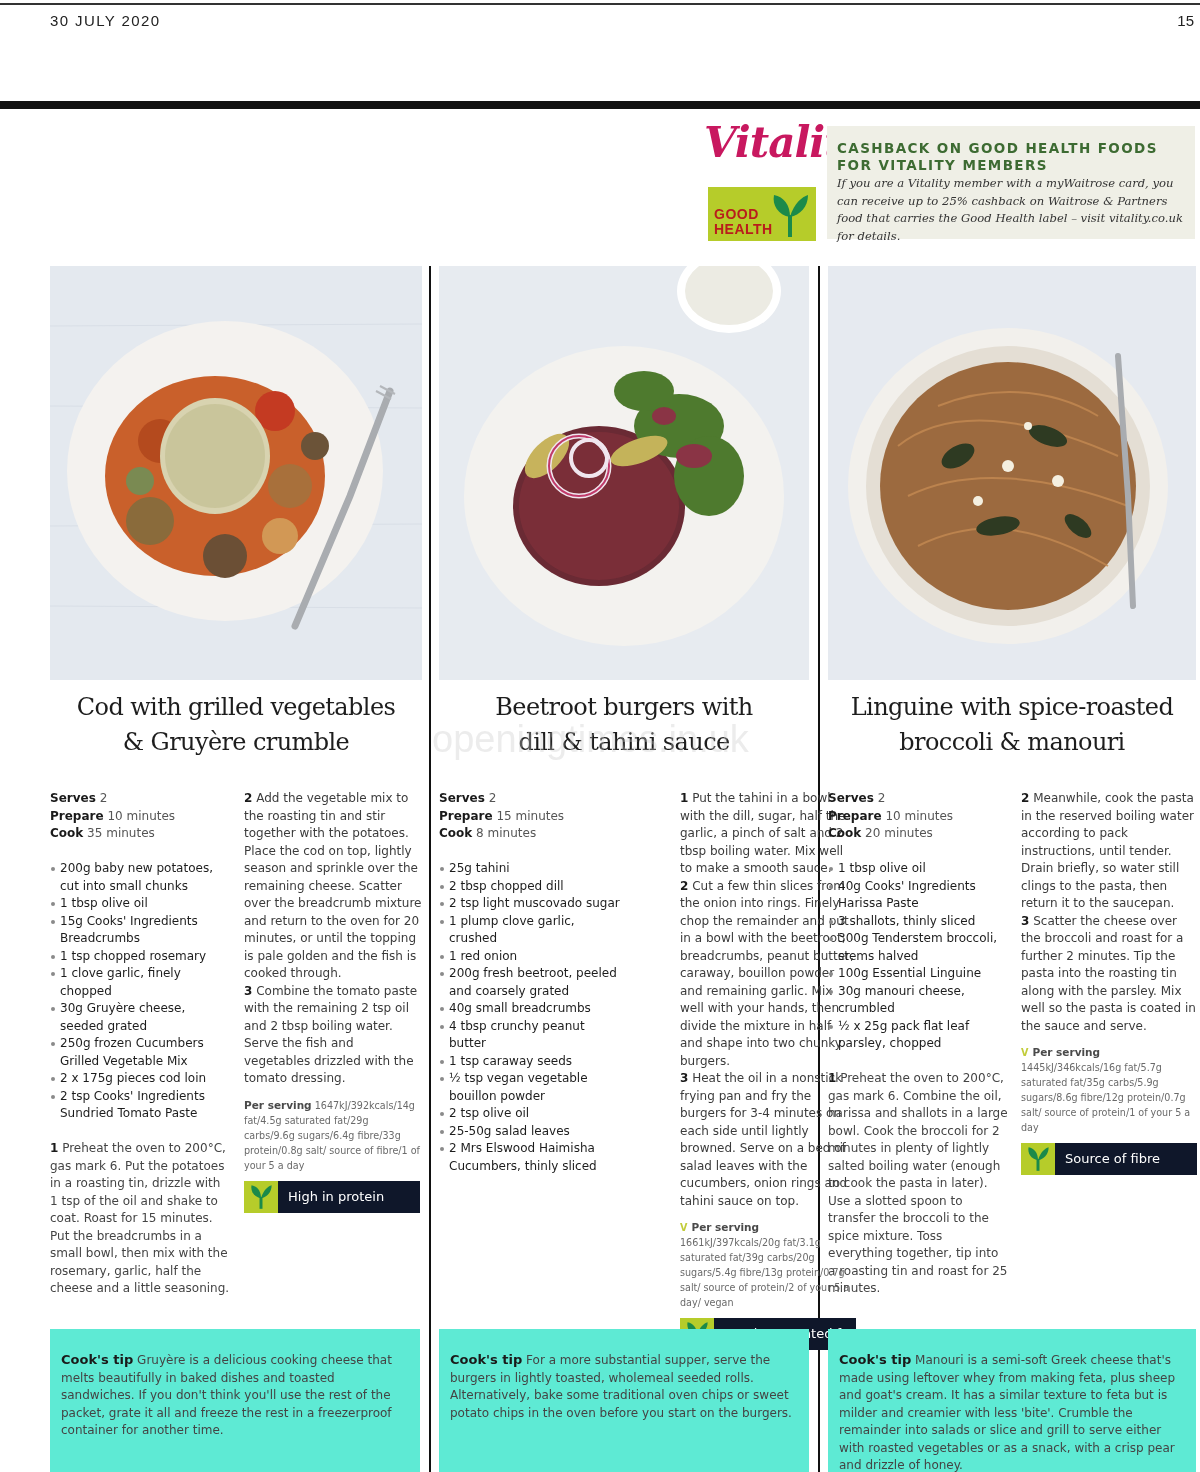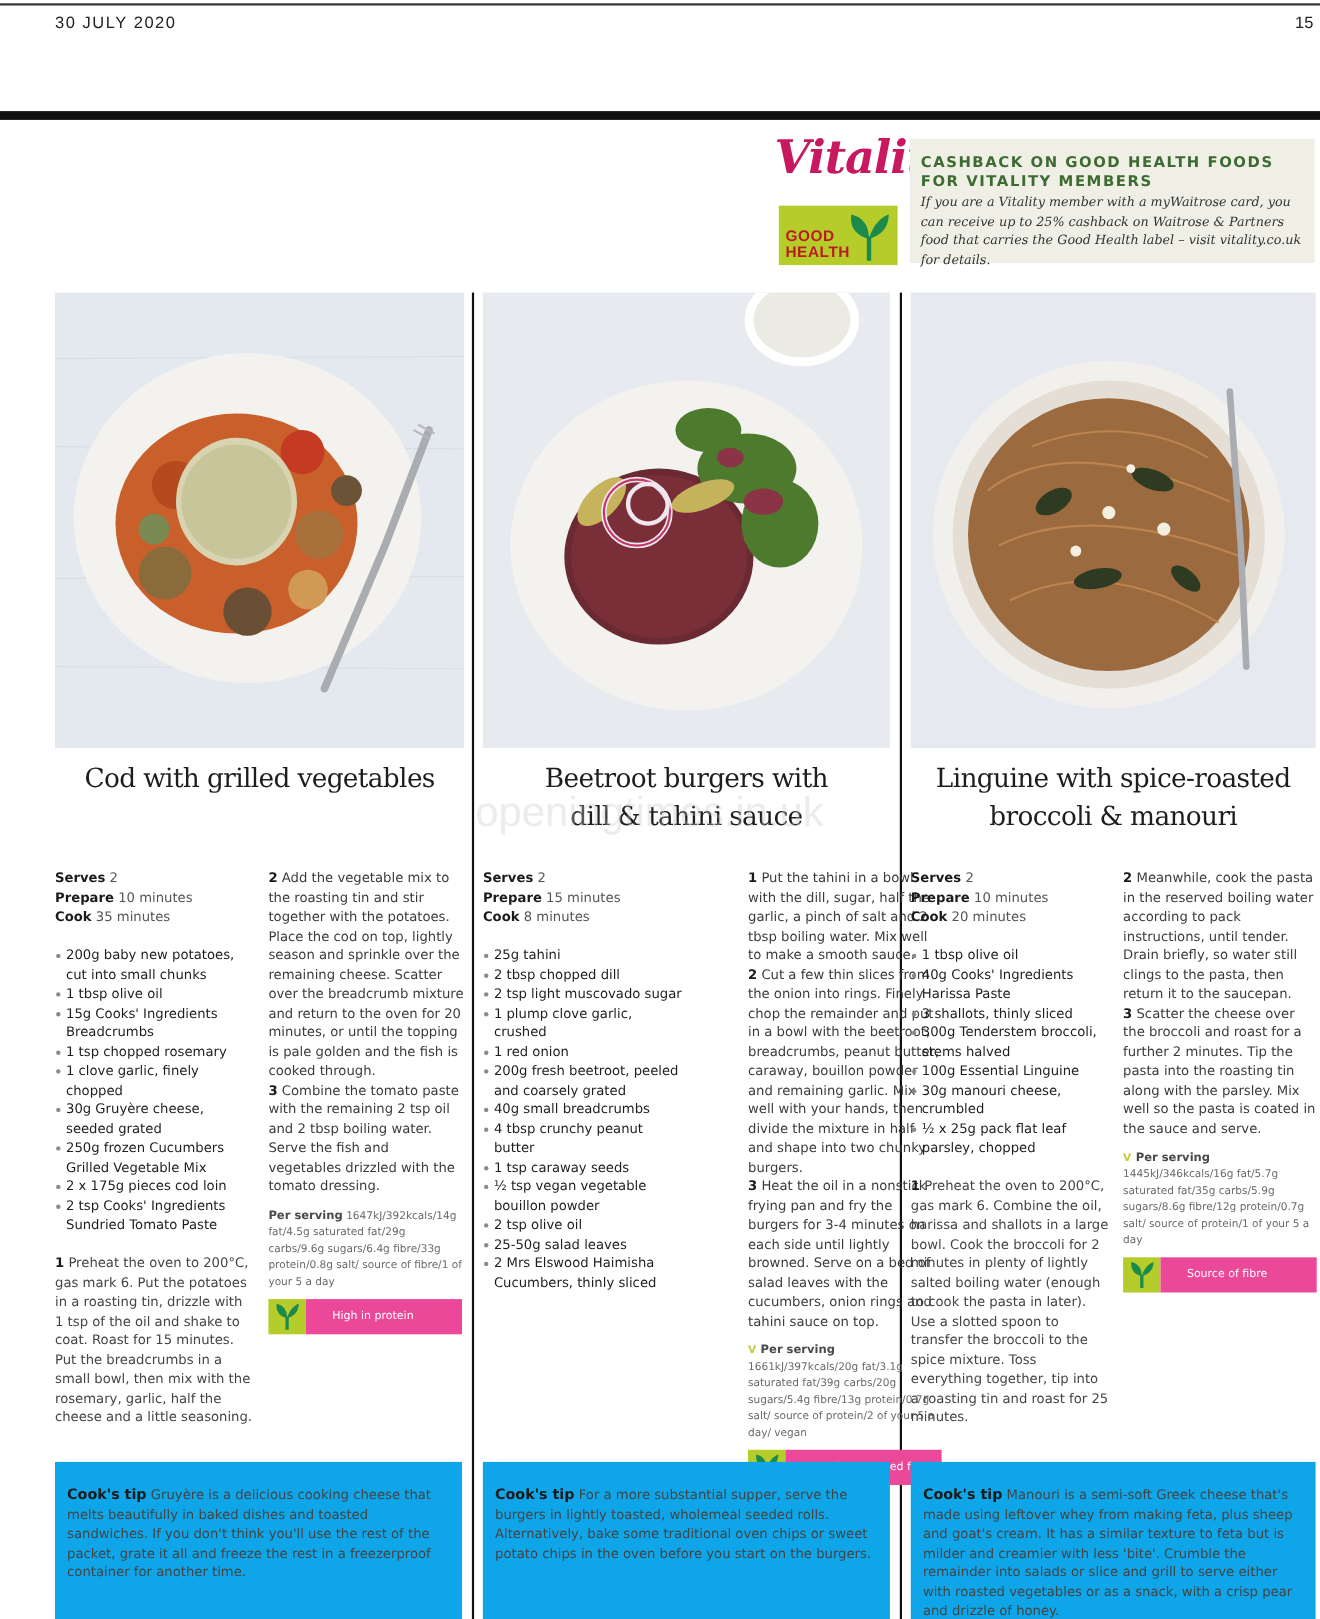--- a/index.html
+++ b/index.html
@@ -32,23 +32,23 @@
   .ingredients { margin-top: 17.5px; list-style: none; }
   .ingredients li { position: relative; padding-left: 10px; color: #1d1d1d; }
   .ingredients li::before { content: ""; position: absolute; left: 1px; top: 7px; width: 4px; height: 4px; border-radius: 50%; background: #8a8a8a; }
   .method { margin-top: 17.5px; color: #444; }
   .step-num { font-weight: bold; color: #1a1a1a; }
   .nutrition { margin-top: 10px; font-size: 9.6px; line-height: 15px; color: #6a6a6a; }
   .nutrition b { color: #4a4a4a; font-size: 10.5px; }
   .veg-mark { color: #c2cc3a; font-weight: bold; margin-right: 4px; }
   .health-badge { margin-top: 8px; height: 32px; display: flex; width: 176px; }
   .health-badge .leaf { width: 34px; height: 32px; background: #b6cc2a; display: flex; align-items: center; justify-content: center; }
-  .health-badge .label { flex: 1; background: #ec4899; color: #fff; font-size: 10px; display: flex; align-items: center; padding-left: 24px; }
-
-  .tip-box { position: absolute; top: 1329px; height: 143px; background: #0ea5e9; padding: 22px 11px 12px 11px; font-family: "DejaVu Sans", sans-serif; font-size: 12px; line-height: 17.5px; color: #444; }
+  .health-badge .label { flex: 1; background: #0f172a; color: #fff; font-size: 13px; display: flex; align-items: center; padding-left: 10px; }
+
+  .tip-box { position: absolute; top: 1329px; height: 143px; background: #5eead4; padding: 22px 11px 12px 11px; font-family: "DejaVu Sans", sans-serif; font-size: 12px; line-height: 17.5px; color: #444; }
   .tip-box b { color: #1a1a1a; font-size: 13px; }
 
   .watermark { position: absolute; left: 432px; top: 718px; font-family: "Liberation Sans", sans-serif; font-size: 38px; color: rgba(200,200,200,0.35); letter-spacing: 0px; pointer-events: none; }
 </style>
 </head>
 <body>
 
 <div class="top-rule"></div>
 <div class="dateline">30 JULY 2020</div>
 <div class="page-num">15</div>
@@ -94,20 +94,21 @@
     <circle cx="90" cy="215" r="14" fill="#7a8a52"></circle>
       <circle cx="265" cy="180" r="14" fill="#6b5338"></circle>
     <ellipse cx="165" cy="190" rx="55" ry="58" fill="#d8d3b0"></ellipse>
     <ellipse cx="165" cy="190" rx="50" ry="52" fill="#bdb98a" opacity="0.55"></ellipse>
     <path d="M340 125 L300 230 L245 360" stroke="#a9acb0" stroke-width="7" fill="none" stroke-linecap="round"></path>
     <path d="M330 120 L345 128 M326 125 L341 133" stroke="#b4b7bb" stroke-width="2"></path>
   </svg>
 </div>
 <div class="recipe-title" style="left:50px;">
   <div>Cod with grilled vegetables</div>
+  <div>&amp; Gruyère crumble</div>
 </div>
 
 <div class="subcol" style="left:50px; width:180px;">
   <div class="meta-line"><b>Serves</b> <span class="v">2</span></div>
   <div class="meta-line"><b>Prepare</b> <span class="v">10 minutes</span></div>
   <div class="meta-line"><b>Cook</b> <span class="v">35 minutes</span></div>
   <ul class="ingredients">
     <li>200g baby new potatoes, cut into small chunks</li>
     <li>1 tbsp olive oil</li>
     <li>15g Cooks' Ingredients Breadcrumbs</li>

